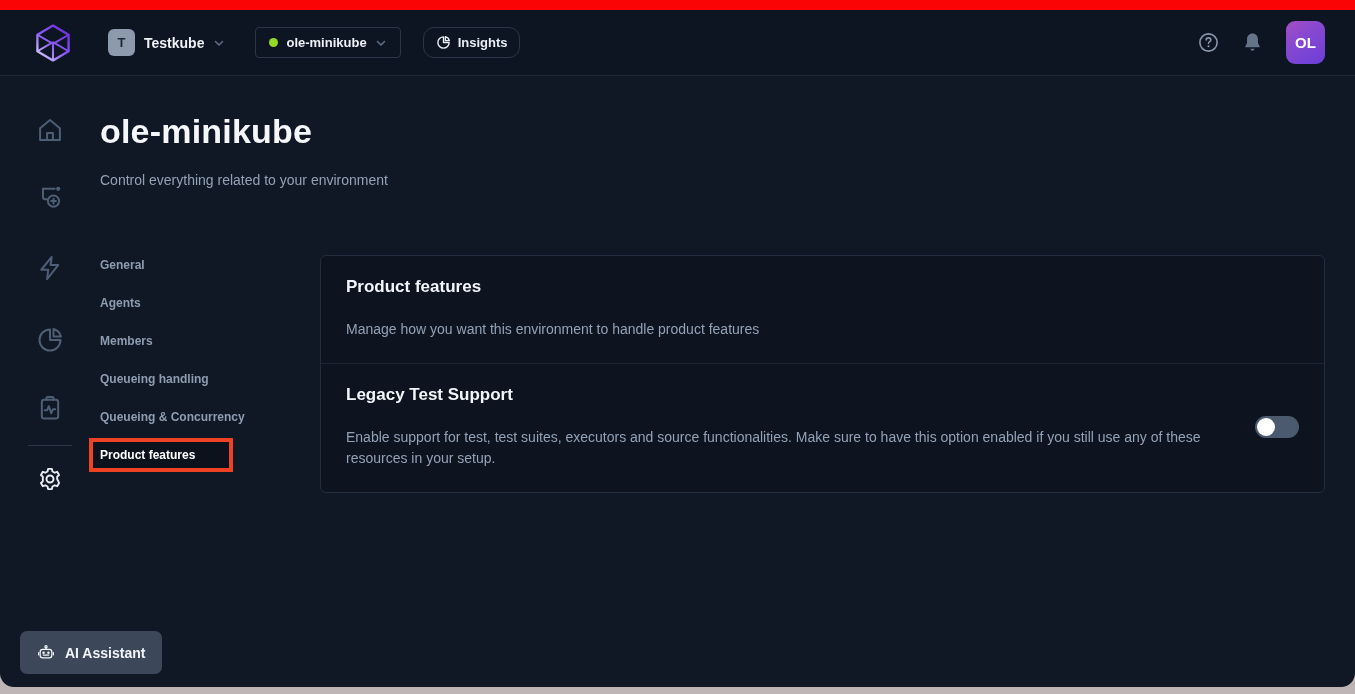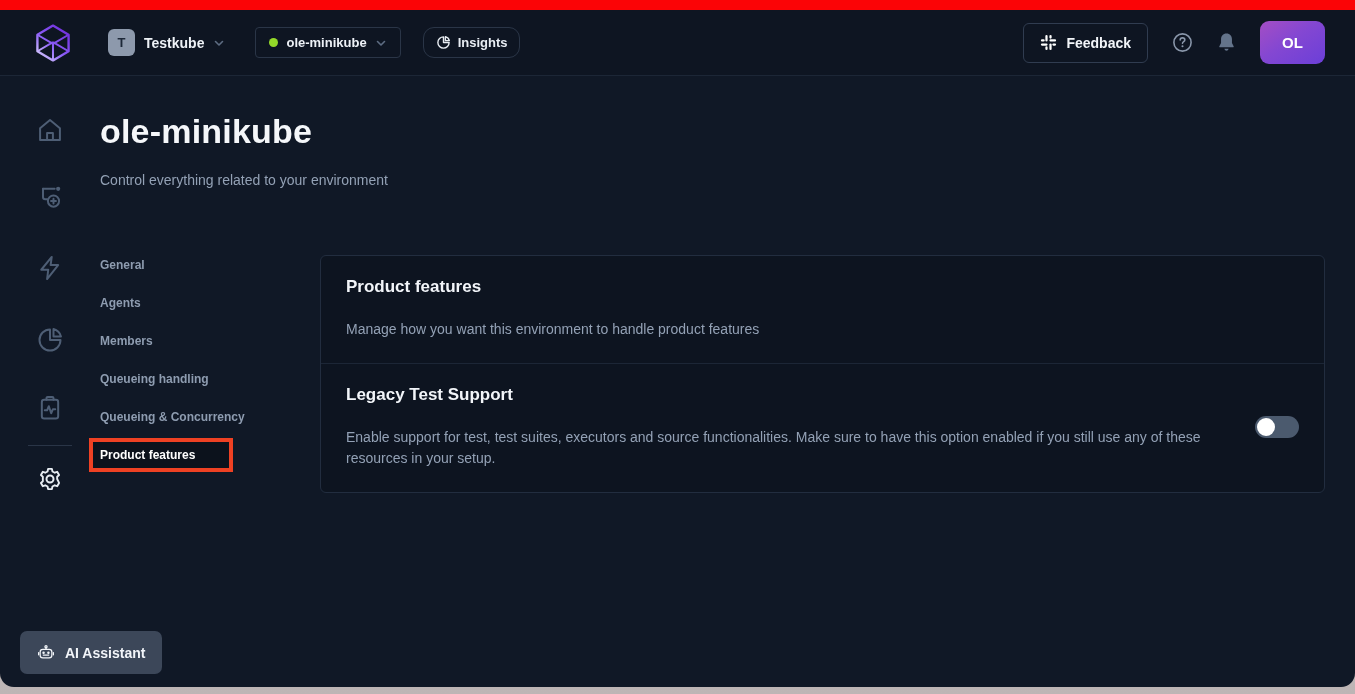--- a/index.html
+++ b/index.html
@@ -51,21 +51,21 @@
   }
   .header-right { margin-left: auto; display: flex; align-items: center; }
   .feedback-btn {
     display: flex; align-items: center; gap: 9px;
     border: 1px solid #303c50; border-radius: 6px; background: transparent;
     height: 40px; padding: 0 16px; cursor: pointer;
     color: #f2f5f9; font-size: 14px; font-weight: 700;
   }
   .icon-btn { background: none; border: none; cursor: pointer; display: flex; margin-left: 24px; color: #64748b; }
   .user-avatar {
-    width: 65px; height: 43px; border-radius: 9px; margin-left: 24px; cursor: pointer; border: none;
+    width: 39px; height: 43px; border-radius: 9px; margin-left: 24px; cursor: pointer; border: none;
     background: linear-gradient(145deg, #a44ec4 0%, #8447d2 45%, #6b3fd8 100%);
     color: #ffffff; font-weight: 700; font-size: 15px;
     display: flex; align-items: center; justify-content: center;
   }
 
   
   .rail {
     position: absolute; top: 76px; left: 0; width: 100px; bottom: 0;
     display: flex; flex-direction: column; align-items: center;
     padding-top: 39px;
@@ -169,35 +169,20 @@
       <span>
         <svg width="15" height="15" viewBox="0 0 16 16" fill="none">
           <path d="M8 2 A6 6 0 1 0 14 8 L8 8 Z" stroke="#e8edf3" stroke-width="1.5" stroke-linejoin="round"></path>
           <path d="M10 1.8 A6 6 0 0 1 14.2 6 L10 6 Z" stroke="#e8edf3" stroke-width="1.5" stroke-linejoin="round"></path>
         </svg>
       </span>
       <span>Insights</span>
     </button>
 
     <div class="header-right">
-      <button class="feedback-btn">
-        <span>
-          <svg width="17" height="17" viewBox="0 0 16 16" fill="none" stroke="#ffffff" stroke-width="2.1" stroke-linecap="round">
-            <path d="M6.1 1.9 V6.1"></path>
-              <path d="M9.9 9.9 V14.1"></path>
-              <path d="M1.9 9.9 H6.1"></path>
-              <path d="M9.9 6.1 H14.1"></path>
-            <path d="M9.9 1.9 V3.4"></path>
-              <path d="M6.1 12.6 V14.1"></path>
-              <path d="M12.6 9.9 H14.1"></path>
-              <path d="M1.9 6.1 H3.4"></path>
-          </svg>
-        </span>
-        <span>Feedback</span>
-      </button>
 
       <button class="icon-btn">
         <span>
           <svg width="21" height="21" viewBox="0 0 20 20" fill="none">
             <circle cx="10" cy="10" r="8.2" stroke="#8a97ab" stroke-width="1.5"></circle>
             <path d="M7.8 7.6 C7.8 6.3 8.8 5.6 10 5.6 C11.2 5.6 12.2 6.4 12.2 7.5 C12.2 9.1 10 9.2 10 10.8" stroke="#8a97ab" stroke-width="1.5" stroke-linecap="round"></path>
             <circle cx="10" cy="13.6" r="1" fill="#8a97ab"></circle>
           </svg>
         </span>
       </button>

